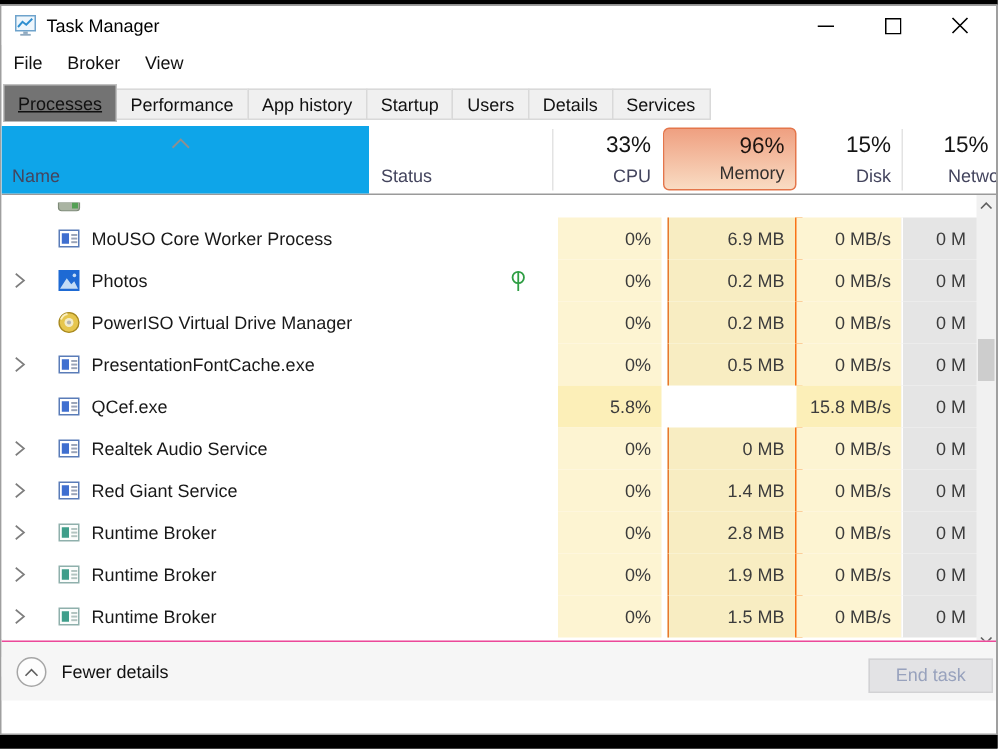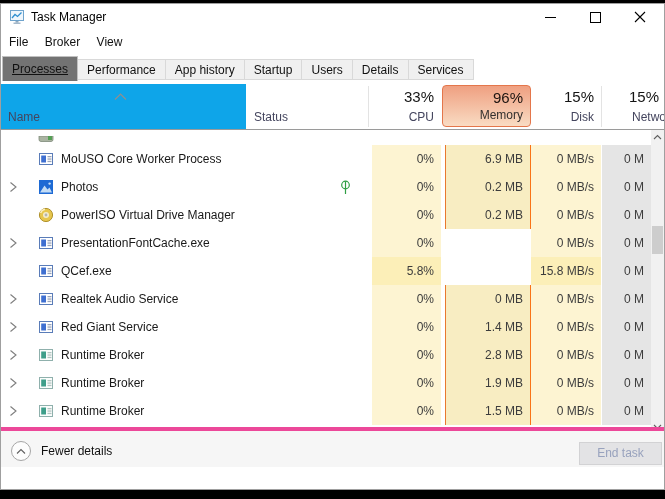--- a/index.html
+++ b/index.html
@@ -57,21 +57,21 @@
   
   .vscroll{position:absolute;left:650px;top:126px;width:13px;height:304px;background:#f1f1f1;}
   .vscroll .arrow{position:absolute;left:0;width:13px;height:14px;display:flex;align-items:center;justify-content:center;}
   .vscroll .up{top:0;} .vscroll .down{bottom:0;}
   .vthumb{position:absolute;left:1px;top:96px;width:11px;height:28px;background:#cdcdcd;}
   .hscroll{position:absolute;left:0;top:434px;width:100%;height:13px;background:#f1f1f1;}
   .hscroll .arrow{position:absolute;top:0;width:14px;height:13px;display:flex;align-items:center;justify-content:center;}
   .hscroll .left{left:0;} .hscroll .right{right:0;}
   .hthumb{position:absolute;left:16px;top:1px;width:356px;height:11px;background:#cdcdcd;}
   
-  .footer{position:absolute;left:0;top:423px;width:100%;height:40px;background:#f6f6f6;border-top:4px solid #ec4899;box-sizing:border-box;}
+  .footer{position:absolute;left:0;top:423px;width:100%;height:40px;background:#f6f6f6;border-top:1px solid #ec4899;box-sizing:border-box;}
   .toggle{position:absolute;left:10px;top:10px;height:20px;display:flex;align-items:center;}
   .circle{width:18px;height:18px;border:1px solid #a6a6a6;border-radius:50%;display:flex;align-items:center;justify-content:center;background:#fdfdfd;}
   .togglelabel{margin-left:10px;font-size:12px;color:#111;}
   .endtask{position:absolute;left:578px;top:11px;width:83px;height:23px;background:#e3e3e5;border:1px solid #d2d2d4;
     box-sizing:border-box;font-size:12px;color:#98a2bd;text-align:center;line-height:21px;}
   .clearfix::after{content:"";display:table;clear:both;}
 </style>
 </head>
 <body>
 
@@ -211,20 +211,21 @@
           </svg></span>
         <span class="picon"><svg width="16" height="16" viewBox="0 0 16 16">
             <rect x="1.5" y="2.5" width="13" height="11" fill="#fff" stroke="#5a7cb8" stroke-width="1"></rect>
             <rect x="3.2" y="4.5" width="4.8" height="7" fill="#3f6fd0"></rect>
             <rect x="9.5" y="5" width="4" height="1.3" fill="#9aa4b8"></rect>
             <rect x="9.5" y="7.4" width="4" height="1.3" fill="#9aa4b8"></rect>
             <rect x="9.5" y="9.8" width="4" height="1.3" fill="#9aa4b8"></rect>
           </svg></span>
         <span class="pname">PresentationFontCache.exe</span>
         <span class="cell c-cpu">0%</span>
+        <span class="cell c-mem">0.5 MB</span>
         <span class="cell c-disk">0 MB/s</span>
         <span class="cell c-net">0 M</span>
       </div>
       <div class="row">
         <span class="picon"><svg width="16" height="16" viewBox="0 0 16 16">
             <rect x="1.5" y="2.5" width="13" height="11" fill="#fff" stroke="#5a7cb8" stroke-width="1"></rect>
             <rect x="3.2" y="4.5" width="4.8" height="7" fill="#3f6fd0"></rect>
             <rect x="9.5" y="5" width="4" height="1.3" fill="#9aa4b8"></rect>
             <rect x="9.5" y="7.4" width="4" height="1.3" fill="#9aa4b8"></rect>
             <rect x="9.5" y="9.8" width="4" height="1.3" fill="#9aa4b8"></rect>

